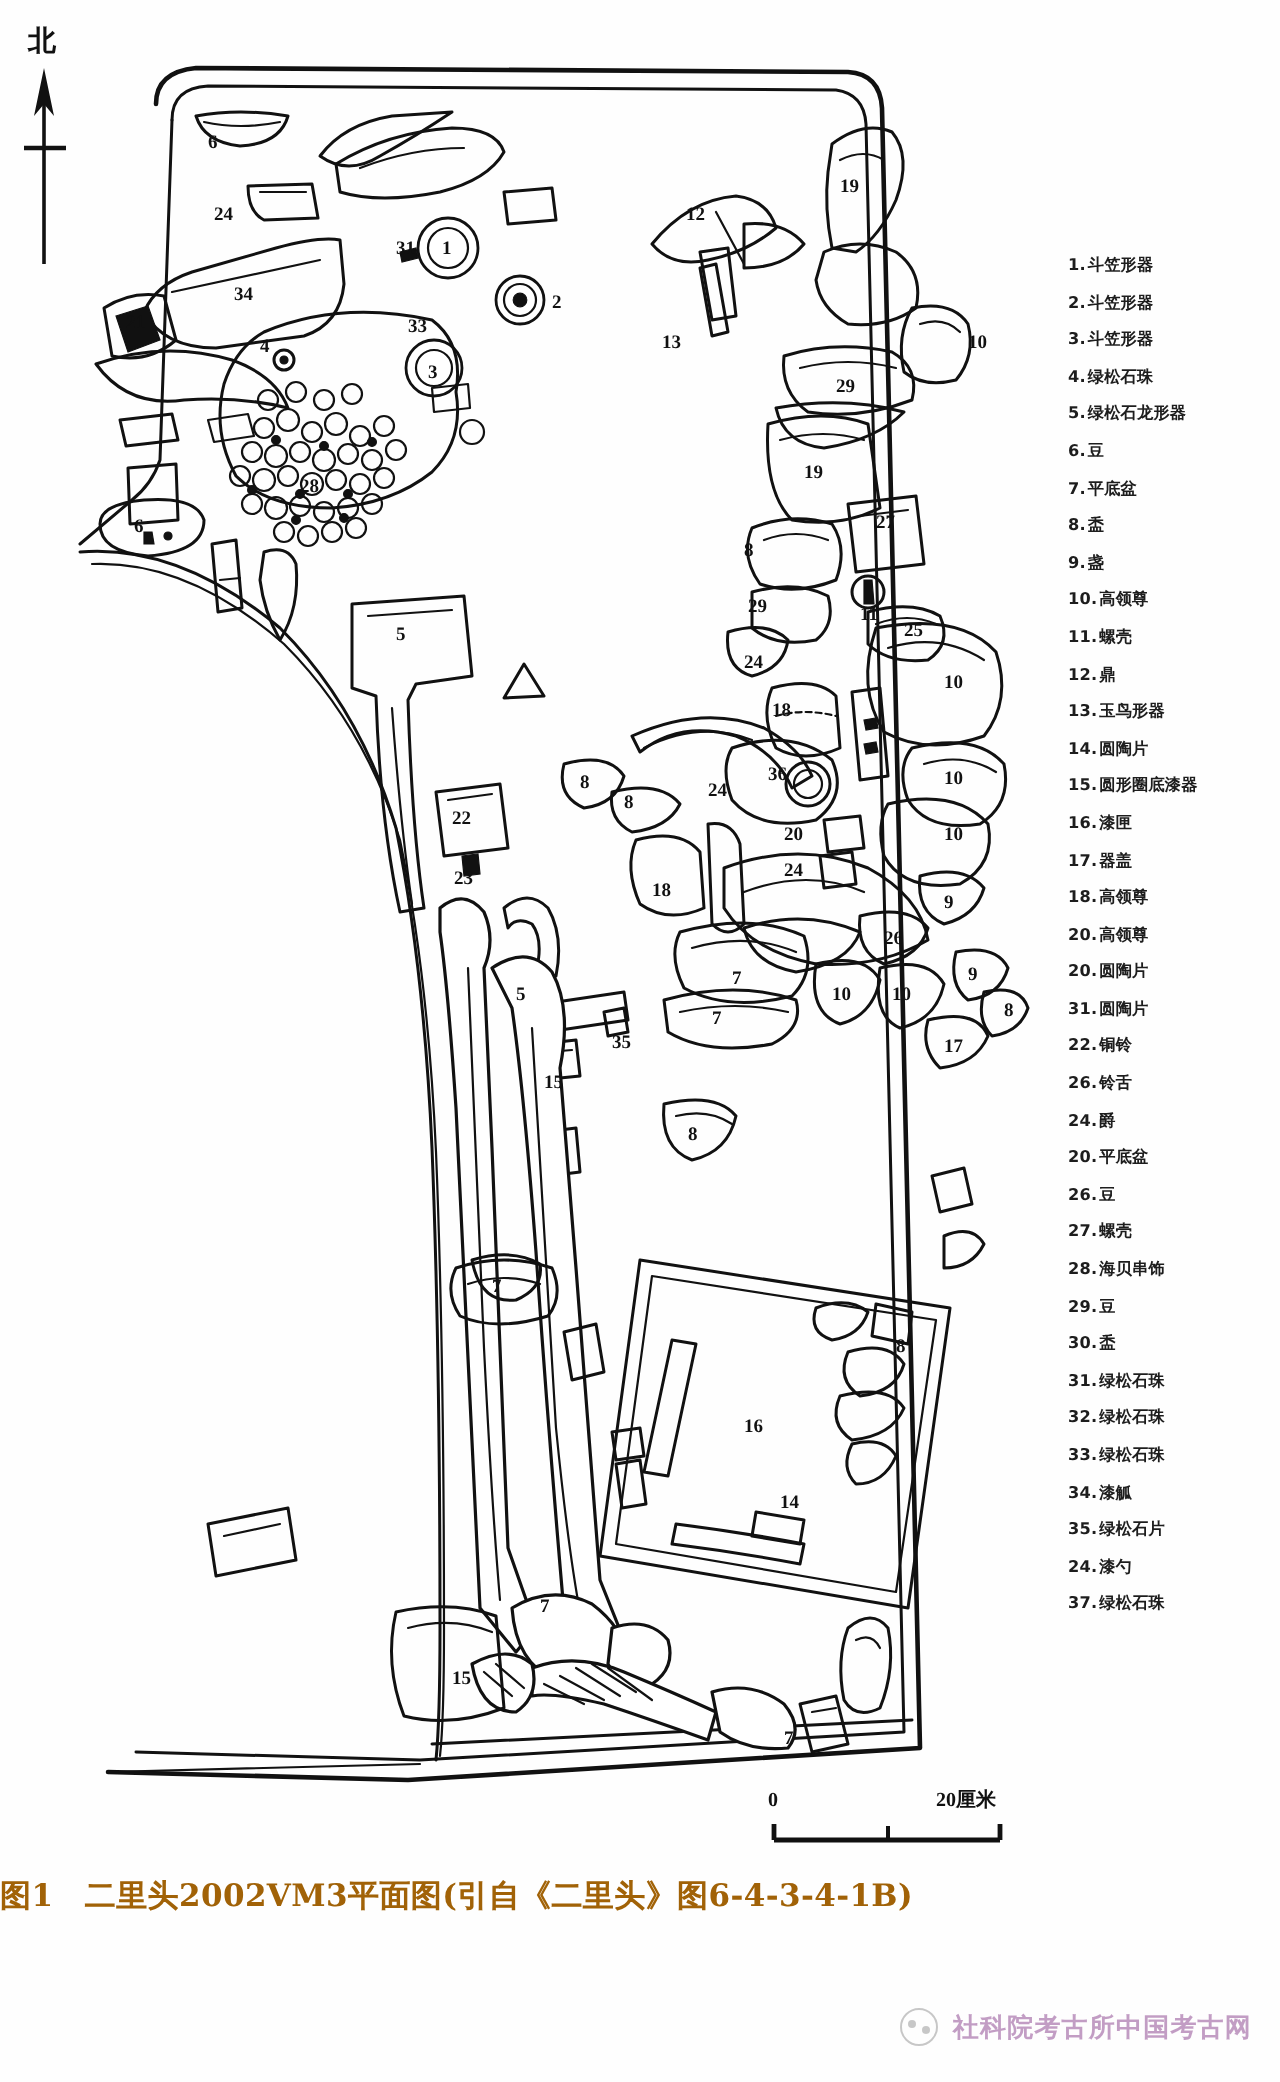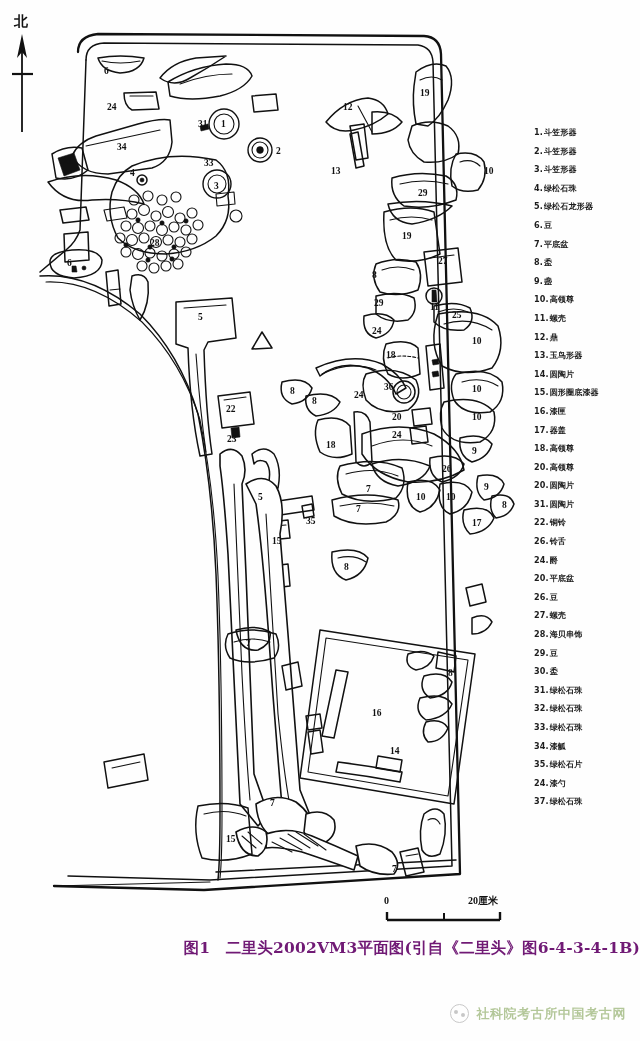--- a/index.html
+++ b/index.html
@@ -95,25 +95,25 @@
   }
   #scale-bar .sb-zero { left: 0; }
   #scale-bar .sb-max  { left: 84px; white-space: nowrap; }
 
   
   #caption {
     position: absolute;
     left: 0;
     top: 938px;
     width: 640px;
-    text-align: right;
+    text-align: left;
     font-family: "DejaVu Serif", "Liberation Serif", serif;
     font-size: 15.5px;
     font-weight: 700;
-    color: #701a75;
+    color: #a16207;
     letter-spacing: 0.2px;
     white-space: nowrap;
   }
 
   
   #watermark {
     position: absolute;
     right: 14px;
     top: 1004px;
     display: flex;
@@ -134,21 +134,21 @@
     position: absolute;
     background: #7d7d7d;
     border-radius: 50%;
   }
   #watermark .wm-mark::before { width: 4px; height: 4px; left: 3px;  top: 5px; }
   #watermark .wm-mark::after  { width: 4px; height: 4px; right: 3px; top: 8px; }
   #watermark .wm-text {
     font-family: Liberation Sans, sans-serif;
     font-size: 13px;
     font-weight: 700;
-    color: #4d7c0f;
+    color: #701a75;
     letter-spacing: 0.6px;
     white-space: nowrap;
   }
 </style>
 </head>
 <body>
 
 <div id="figure-page">
 
   <div id="north-arrow">

